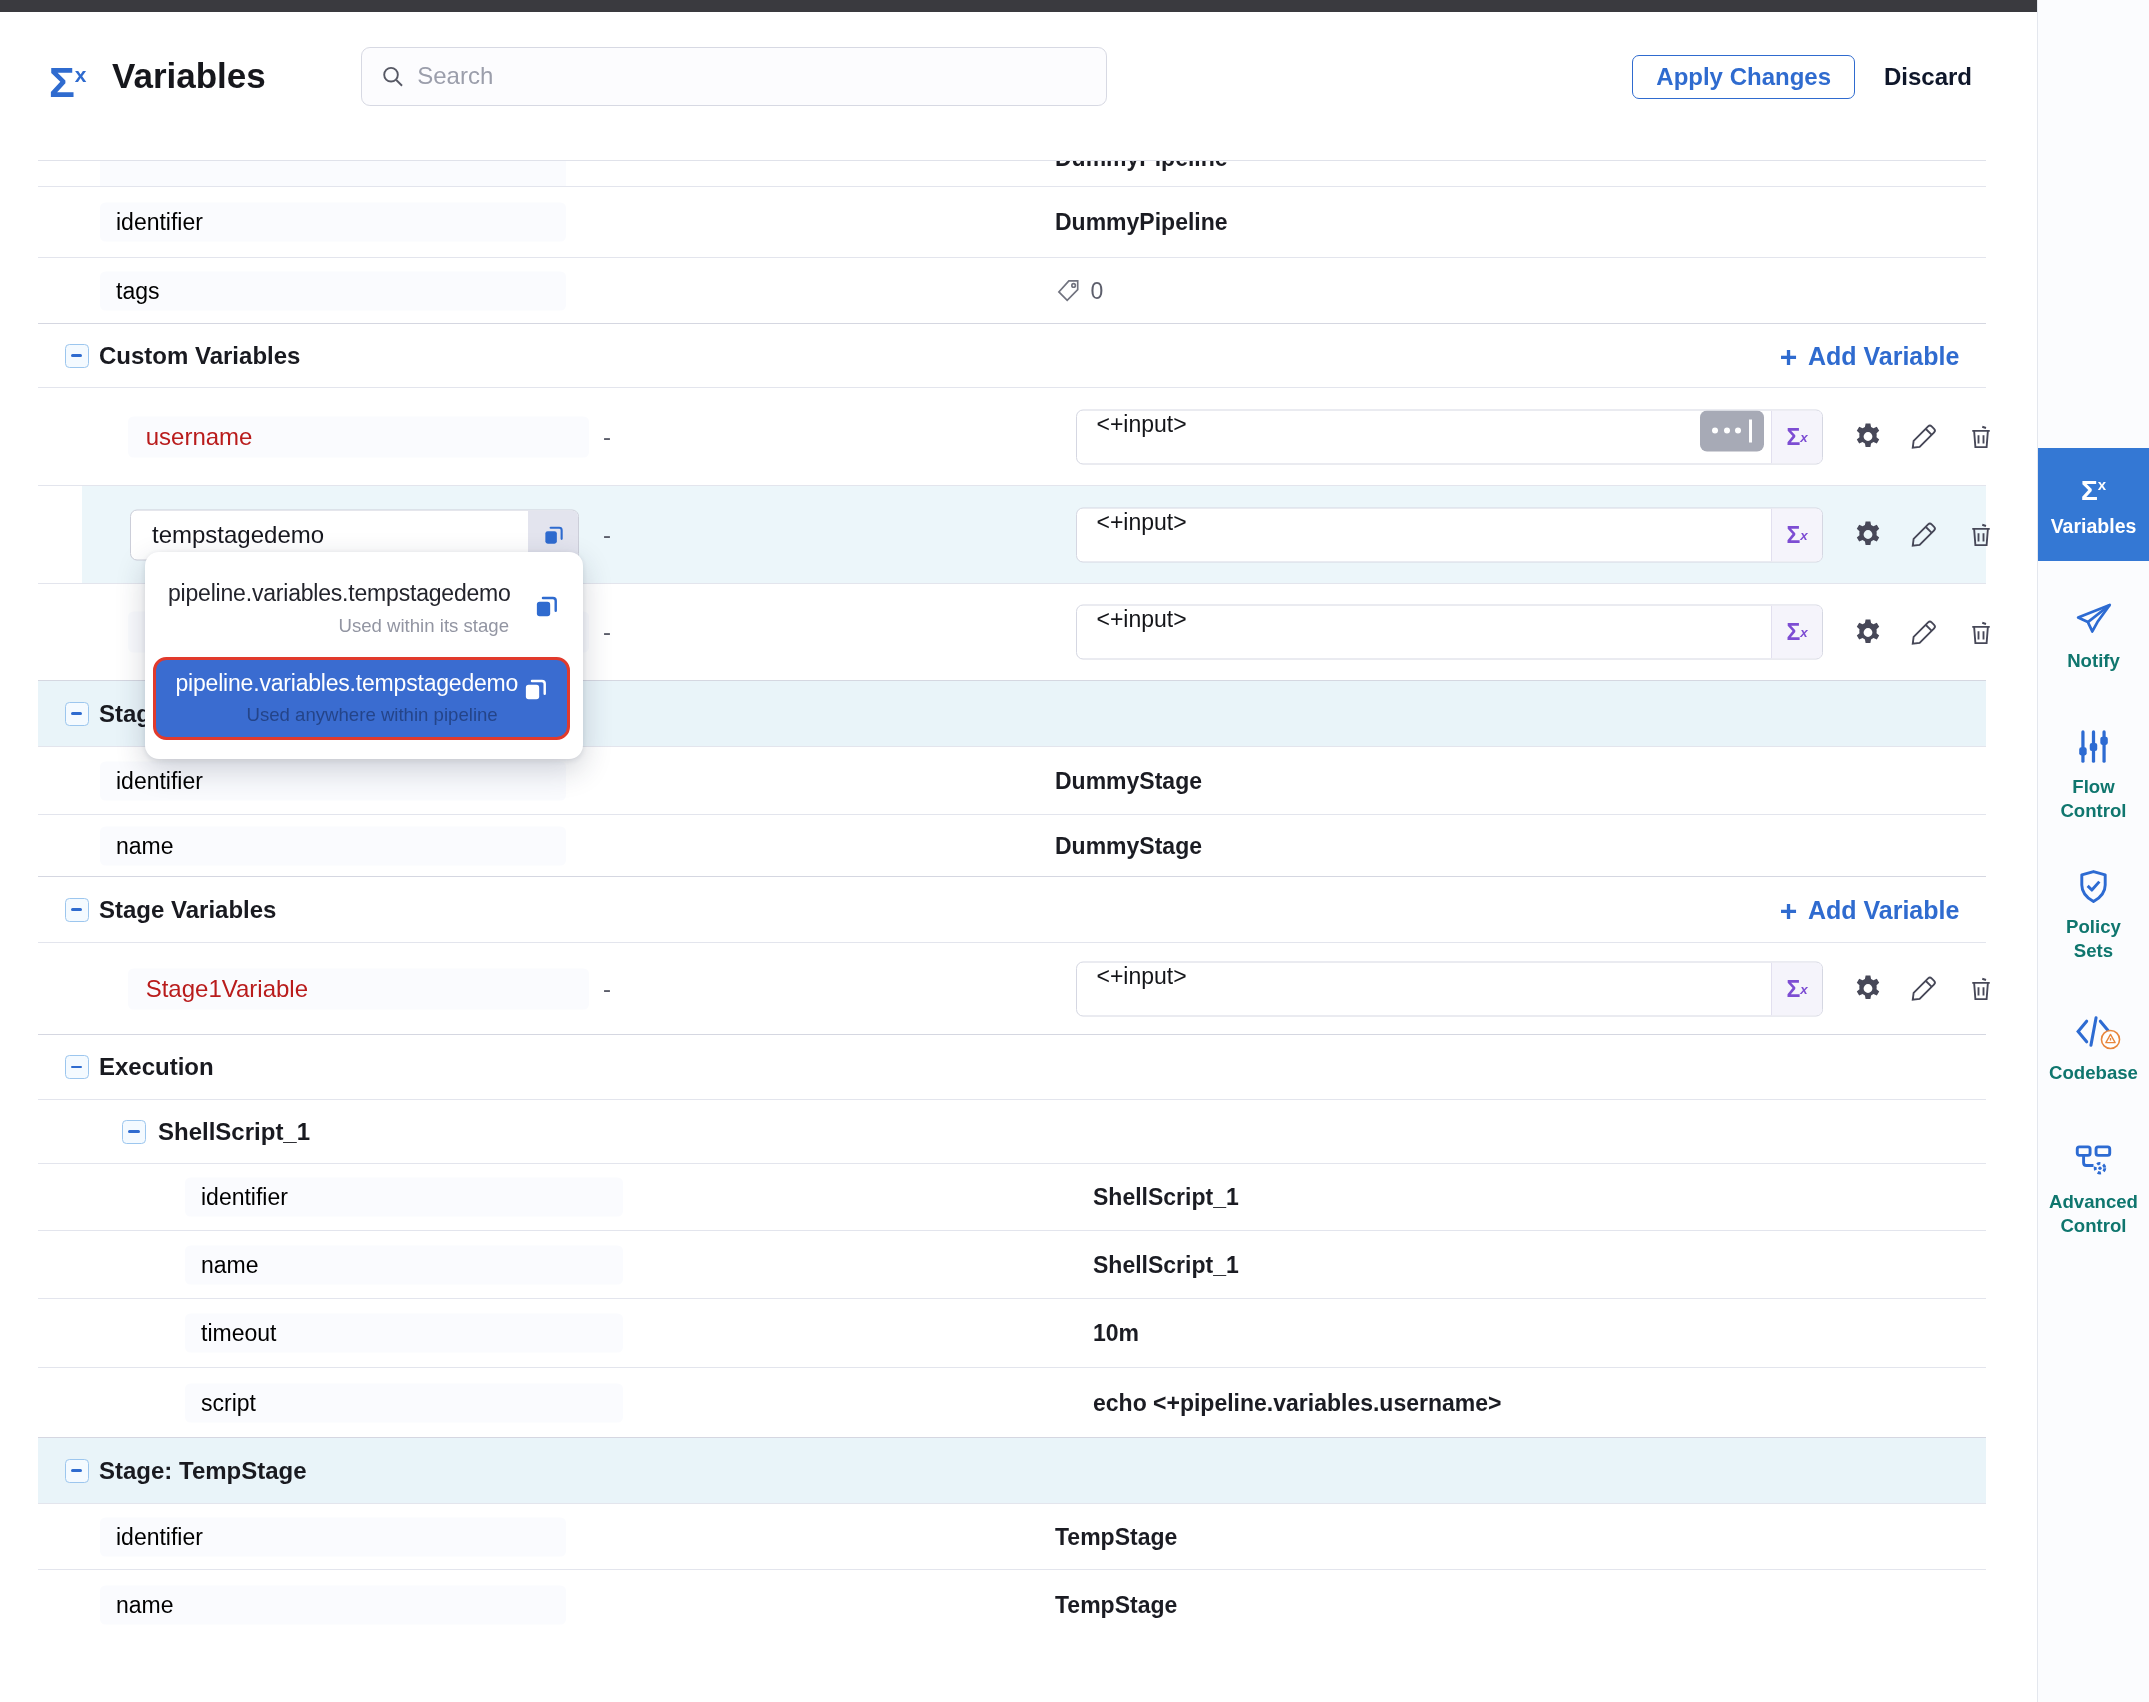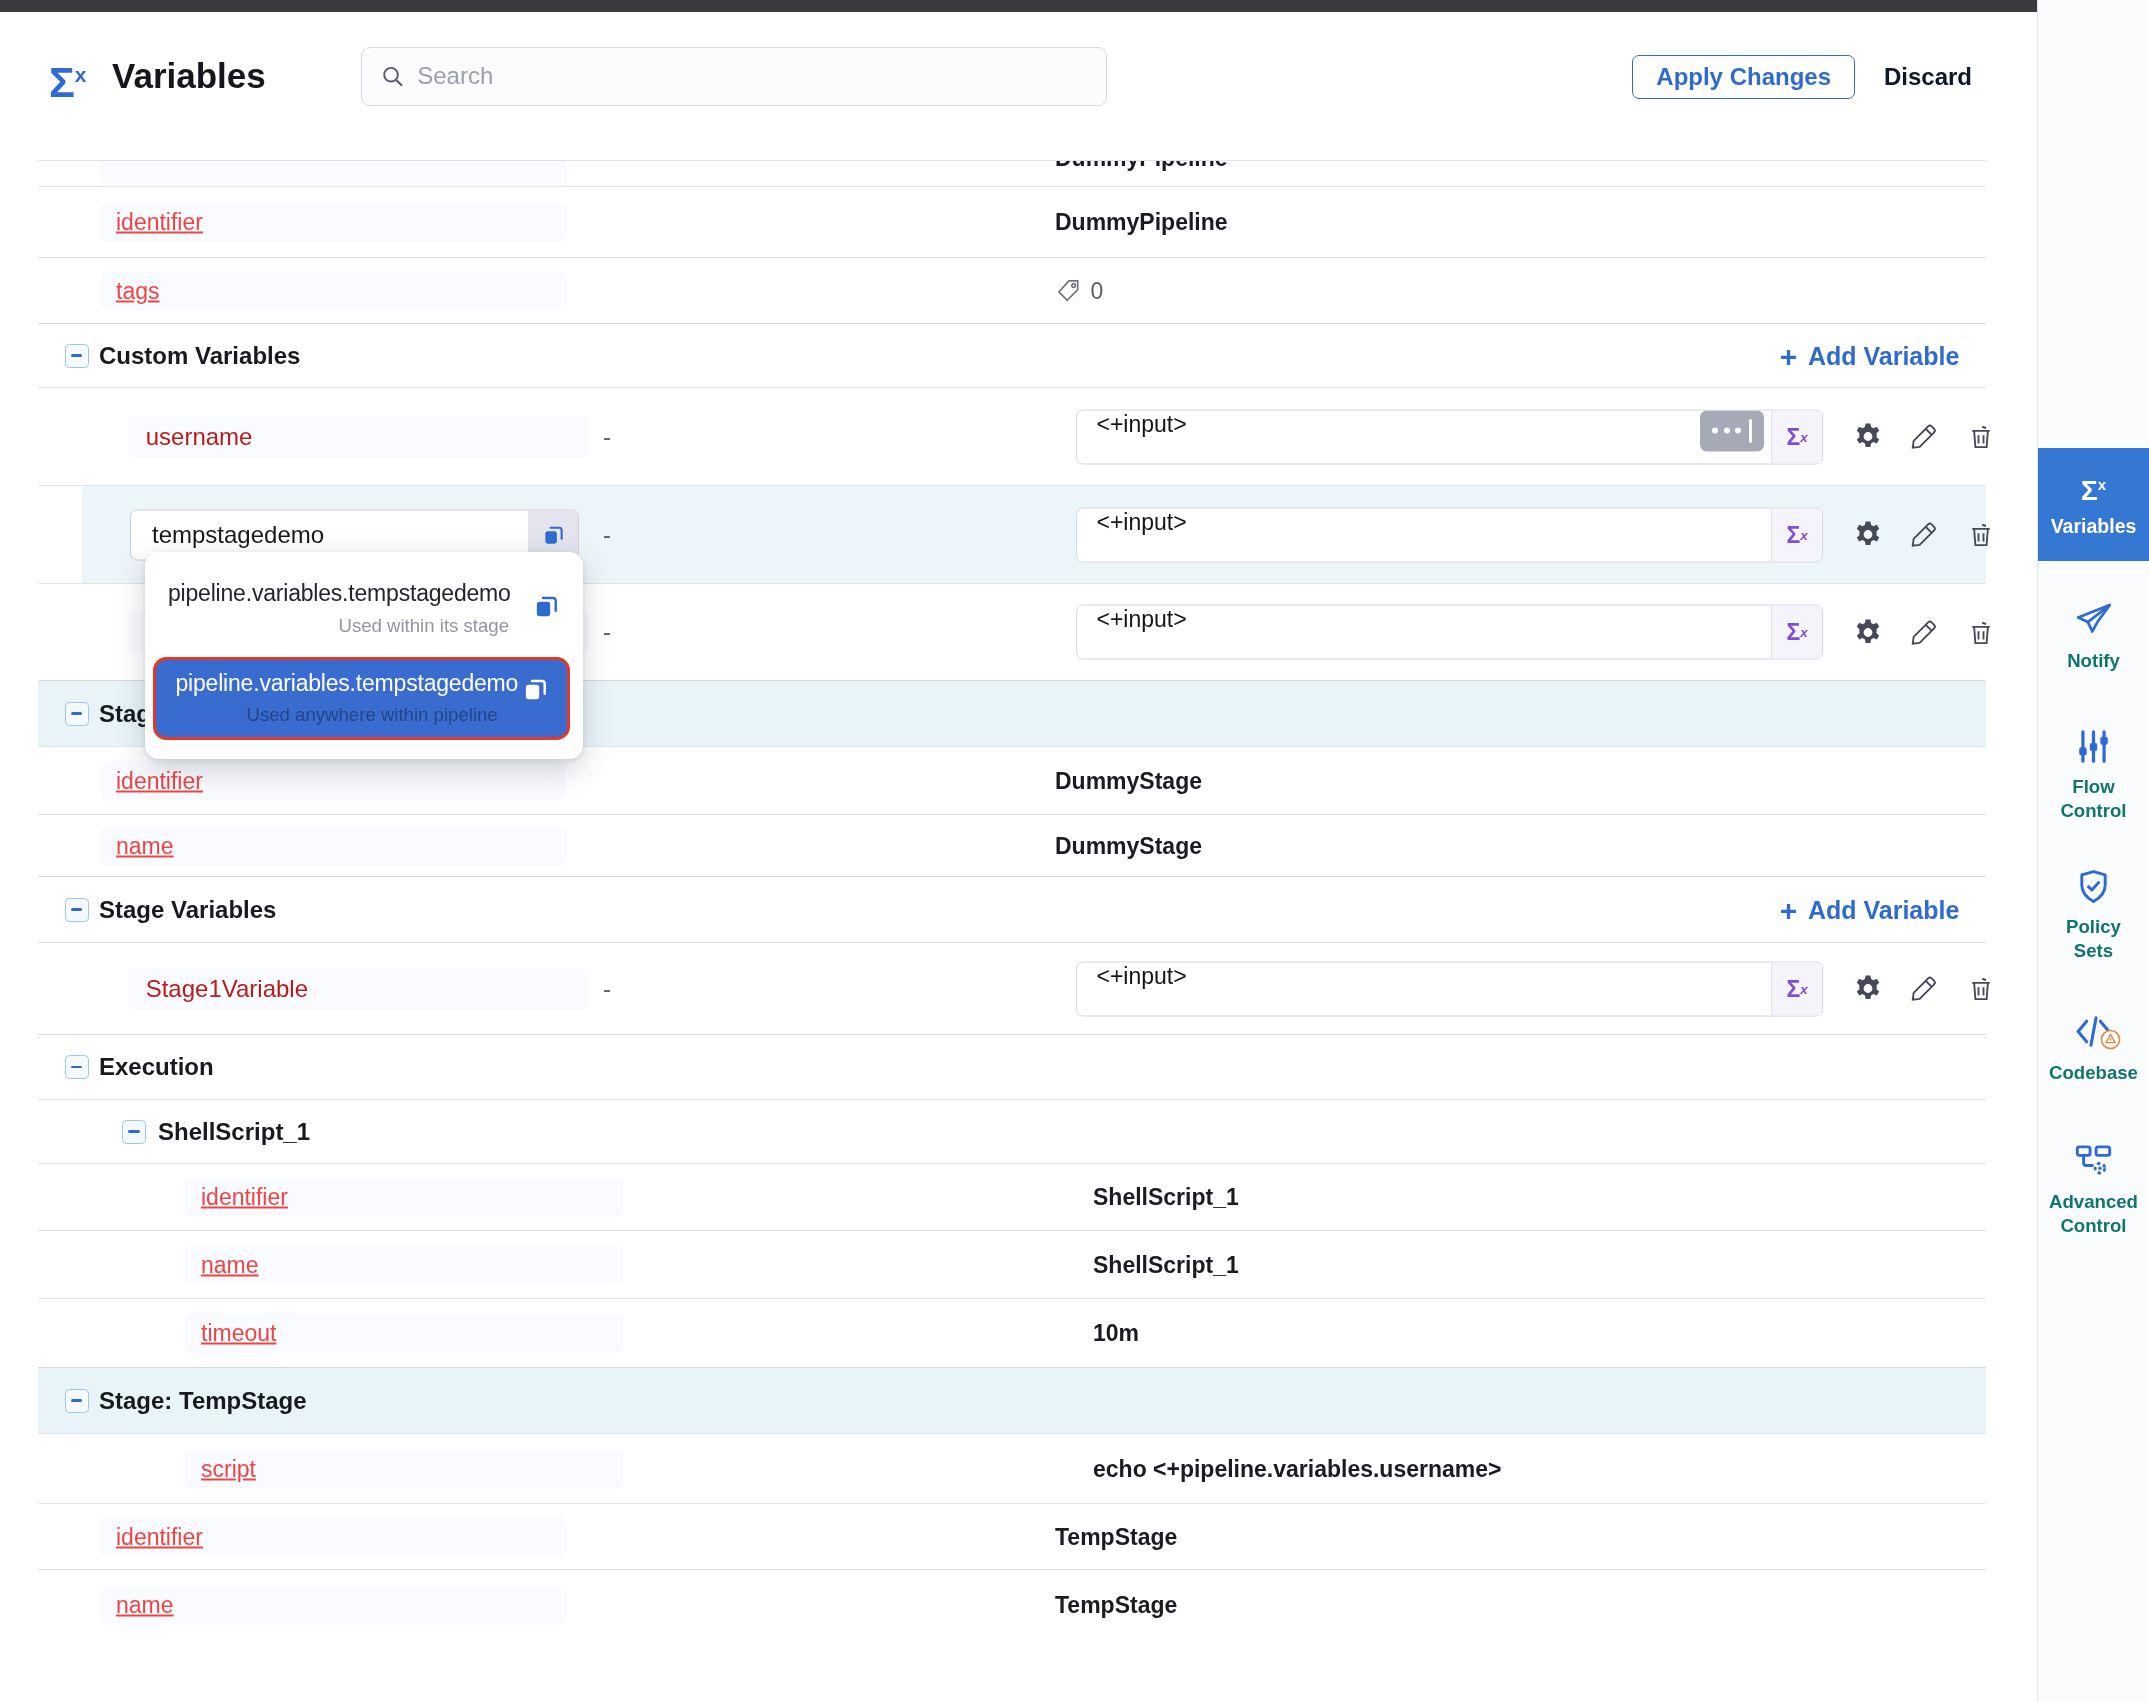--- a/index.html
+++ b/index.html
@@ -27,21 +27,21 @@
   
   .table { position:absolute; top:148px; left:38px; width:1948px; }
   .row { position:relative; border-top:0.9px solid #e3e5ed; }
   .row.sep2 { border-top:1.8px solid #d5d7e1; }
   .row.first { border-top:0.9px solid #e0e2ea; overflow:hidden; }
   .row.band { background:#e9f4f9; }
   .hoverbg { position:absolute; left:44px; right:0; top:0; bottom:0; background:#ecf6fa; }
 
   .lfield { position:absolute; left:62px; width:466px; height:39px; top:50%; transform:translateY(-50%);
     background:#fafbfe; border-radius:5.3px; display:flex; align-items:center; padding:0 16px;
-    font-size:23px; font-weight:500; color:#ef4444;text-decoration:underline; }
+    font-size:23px; font-weight:500; color:#000000; }
   .lfield.ind2 { left:147px; width:438px; }
   .val { position:absolute; left:1017px; top:50%; transform:translateY(-50%); font-size:23px; font-weight:600; color:#1b1c23;
     display:flex; align-items:center; gap:8.9px; }
   .val.ind2 { left:1055px; }
   .val .count { color:#5d5f6c; font-weight:500; }
 
   .minusbox { position:absolute; left:26.6px; top:50%; transform:translateY(-50%); width:24px; height:24px;
     border:1.8px solid #9cc6ee; border-radius:4.4px; background:#f4faff; display:flex; align-items:center; justify-content:center; cursor:pointer; }
   .minusbox.ind2 { left:84px; }
   .mbar { width:11.5px; height:2.7px; background:#2f6bcf; border-radius:1.8px; }
@@ -370,32 +370,32 @@
       <div class="val ind2">ShellScript_1</div>
     </div>
 
     <div class="row" style="height:69px">
       <div class="lfield ind2">
           <span>timeout</span>
         </div>
       <div class="val ind2">10m</div>
     </div>
 
+    <div class="row" style="height:70px">
+      <div class="lfield ind2">
+          <span>script</span>
+        </div>
+      <div class="val ind2">echo &lt;+pipeline.variables.username&gt;</div>
+    </div>
+
     <div class="row band sep2" style="height:66px">
       <div class="minusbox">
           <span class="mbar"></span>
         </div>
       <div class="sectitle">Stage: TempStage</div>
-    </div>
-
-    <div class="row" style="height:70px">
-      <div class="lfield ind2">
-          <span>script</span>
-        </div>
-      <div class="val ind2">echo &lt;+pipeline.variables.username&gt;</div>
     </div>
 
     <div class="row" style="height:66px">
       <div class="lfield">
           <span>identifier</span>
         </div>
       <div class="val">TempStage</div>
     </div>
 
     <div class="row" style="height:71px">

